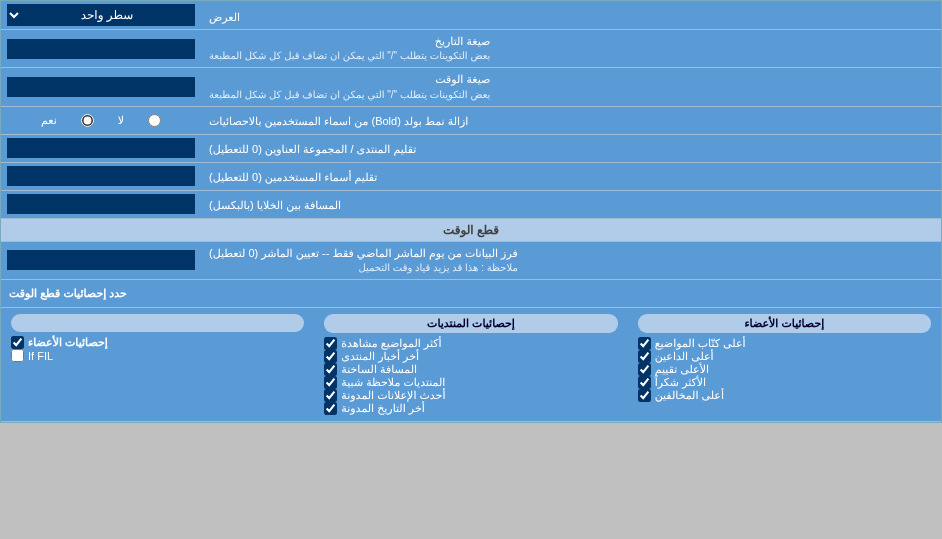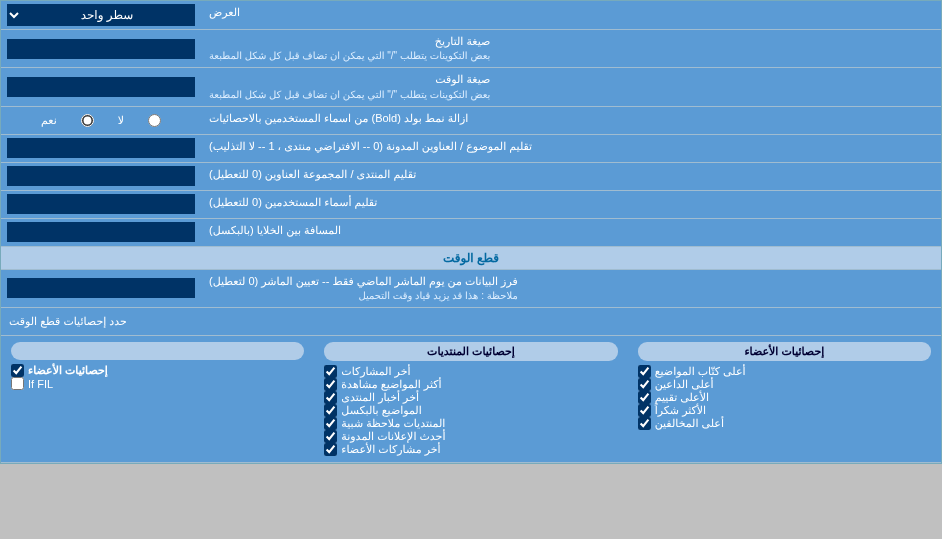--- a/index.html
+++ b/index.html
@@ -19,21 +19,21 @@
       align-items: stretch;
       border-bottom: 1px solid #a0bcd0;
       min-height: 28px;
     }
     .row-label {
       flex: 1;
       background: #5b9bd5;
       color: #fff;
       padding: 4px 8px;
       display: flex;
-      align-items: flex-start;
+      align-items: flex-end;
       justify-content: flex-end;
       text-align: right;
       font-size: 11px;
       line-height: 1.4;
     }
     .row-label small {
       font-size: 10px;
       display: block;
       color: #def;
     }
@@ -54,21 +54,21 @@
       padding: 3px 6px;
       font-size: 12px;
       text-align: center;
       direction: ltr;
     }
     .row-input select {
       direction: rtl;
     }
     .section-header {
       background: #b0cce8;
-      color: #0369a1;
+      color: #404040;
       padding: 4px 8px;
       font-weight: bold;
       font-size: 12px;
       text-align: center;
       border-bottom: 1px solid #a0bcd0;
     }
     .radio-row {
       display: flex;
       flex-direction: row-reverse;
       align-items: center;
@@ -112,20 +112,21 @@
     .full-row-label {
       flex: 1;
       background: #5b9bd5;
       color: #fff;
       padding: 4px 8px;
       display: flex;
       align-items: center;
       justify-content: flex-end;
       text-align: right;
       font-size: 11px;
+      font-weight: bold;
     }
   </style>
 </head>
 <body>
 
 <div class="main-container">
 
   <div class="row">
     <div class="row-label">
       <span>العرض</span>
@@ -169,28 +170,20 @@
     <div class="row-input">
       <div class="radio-row">
         <label>نعم</label>
         <input type="radio" name="bold" value="نعم" checked="" style="">
         <label>لا</label>
         <input type="radio" name="bold" value="لا" style="">
       </div>
     </div>
   </div>
 
-  <div class="row">
-    <div class="row-label">
-      <span>تقليم الموضوع / العناوين المدونة (0 -- الافتراضي منتدى ، 1 -- لا التذليب)</span>
-    </div>
-    <div class="row-input">
-      <input type="text" style="">
-    </div>
-  </div>
 
   <div class="row">
     <div class="row-label">
       <span>تقليم المنتدى / المجموعة العناوين (0 للتعطيل)</span>
     </div>
     <div class="row-input">
       <input type="text" style="">
     </div>
   </div>
 
@@ -257,45 +250,41 @@
         </div>
         <div class="checkbox-item">
           <span>أعلى المخالفين</span>
           <input type="checkbox" checked="" style="">
         </div>
       </div>
 
       <div>
         <div class="checkboxes-header">إحصائيات المنتديات</div>
         <div class="checkbox-item">
-          <span>أخر المشاركات</span>
-          <input type="checkbox" checked="" style="">
-        </div>
-        <div class="checkbox-item">
           <span>أكثر المواضيع مشاهدة</span>
           <input type="checkbox" checked="" style="">
         </div>
         <div class="checkbox-item">
           <span>أخر أخبار المنتدى</span>
           <input type="checkbox" checked="" style="">
         </div>
         <div class="checkbox-item">
-          <span>المواضيع بالبكسل</span>
+          <span>المسافة الساخنة</span>
           <input type="checkbox" checked="" style="">
         </div>
         <div class="checkbox-item">
           <span>المنتديات ملاحظة شبية</span>
           <input type="checkbox" checked="" style="">
         </div>
         <div class="checkbox-item">
           <span>أحدث الإعلانات المدونة</span>
           <input type="checkbox" checked="" style="">
         </div>
         <div class="checkbox-item">
-          <span>أخر مشاركات الأعضاء</span>
+          <span>أخر التاريخ المدونة</span>
           <input type="checkbox" checked="" style="">
         </div>
       </div>
 
       <div>
         <div class="checkboxes-header">&nbsp;</div>
         <div class="checkbox-item" style="font-weight:bold;">
           <span>إحصائيات الأعضاء</span>
           <input type="checkbox" checked="" style="">
         </div>

